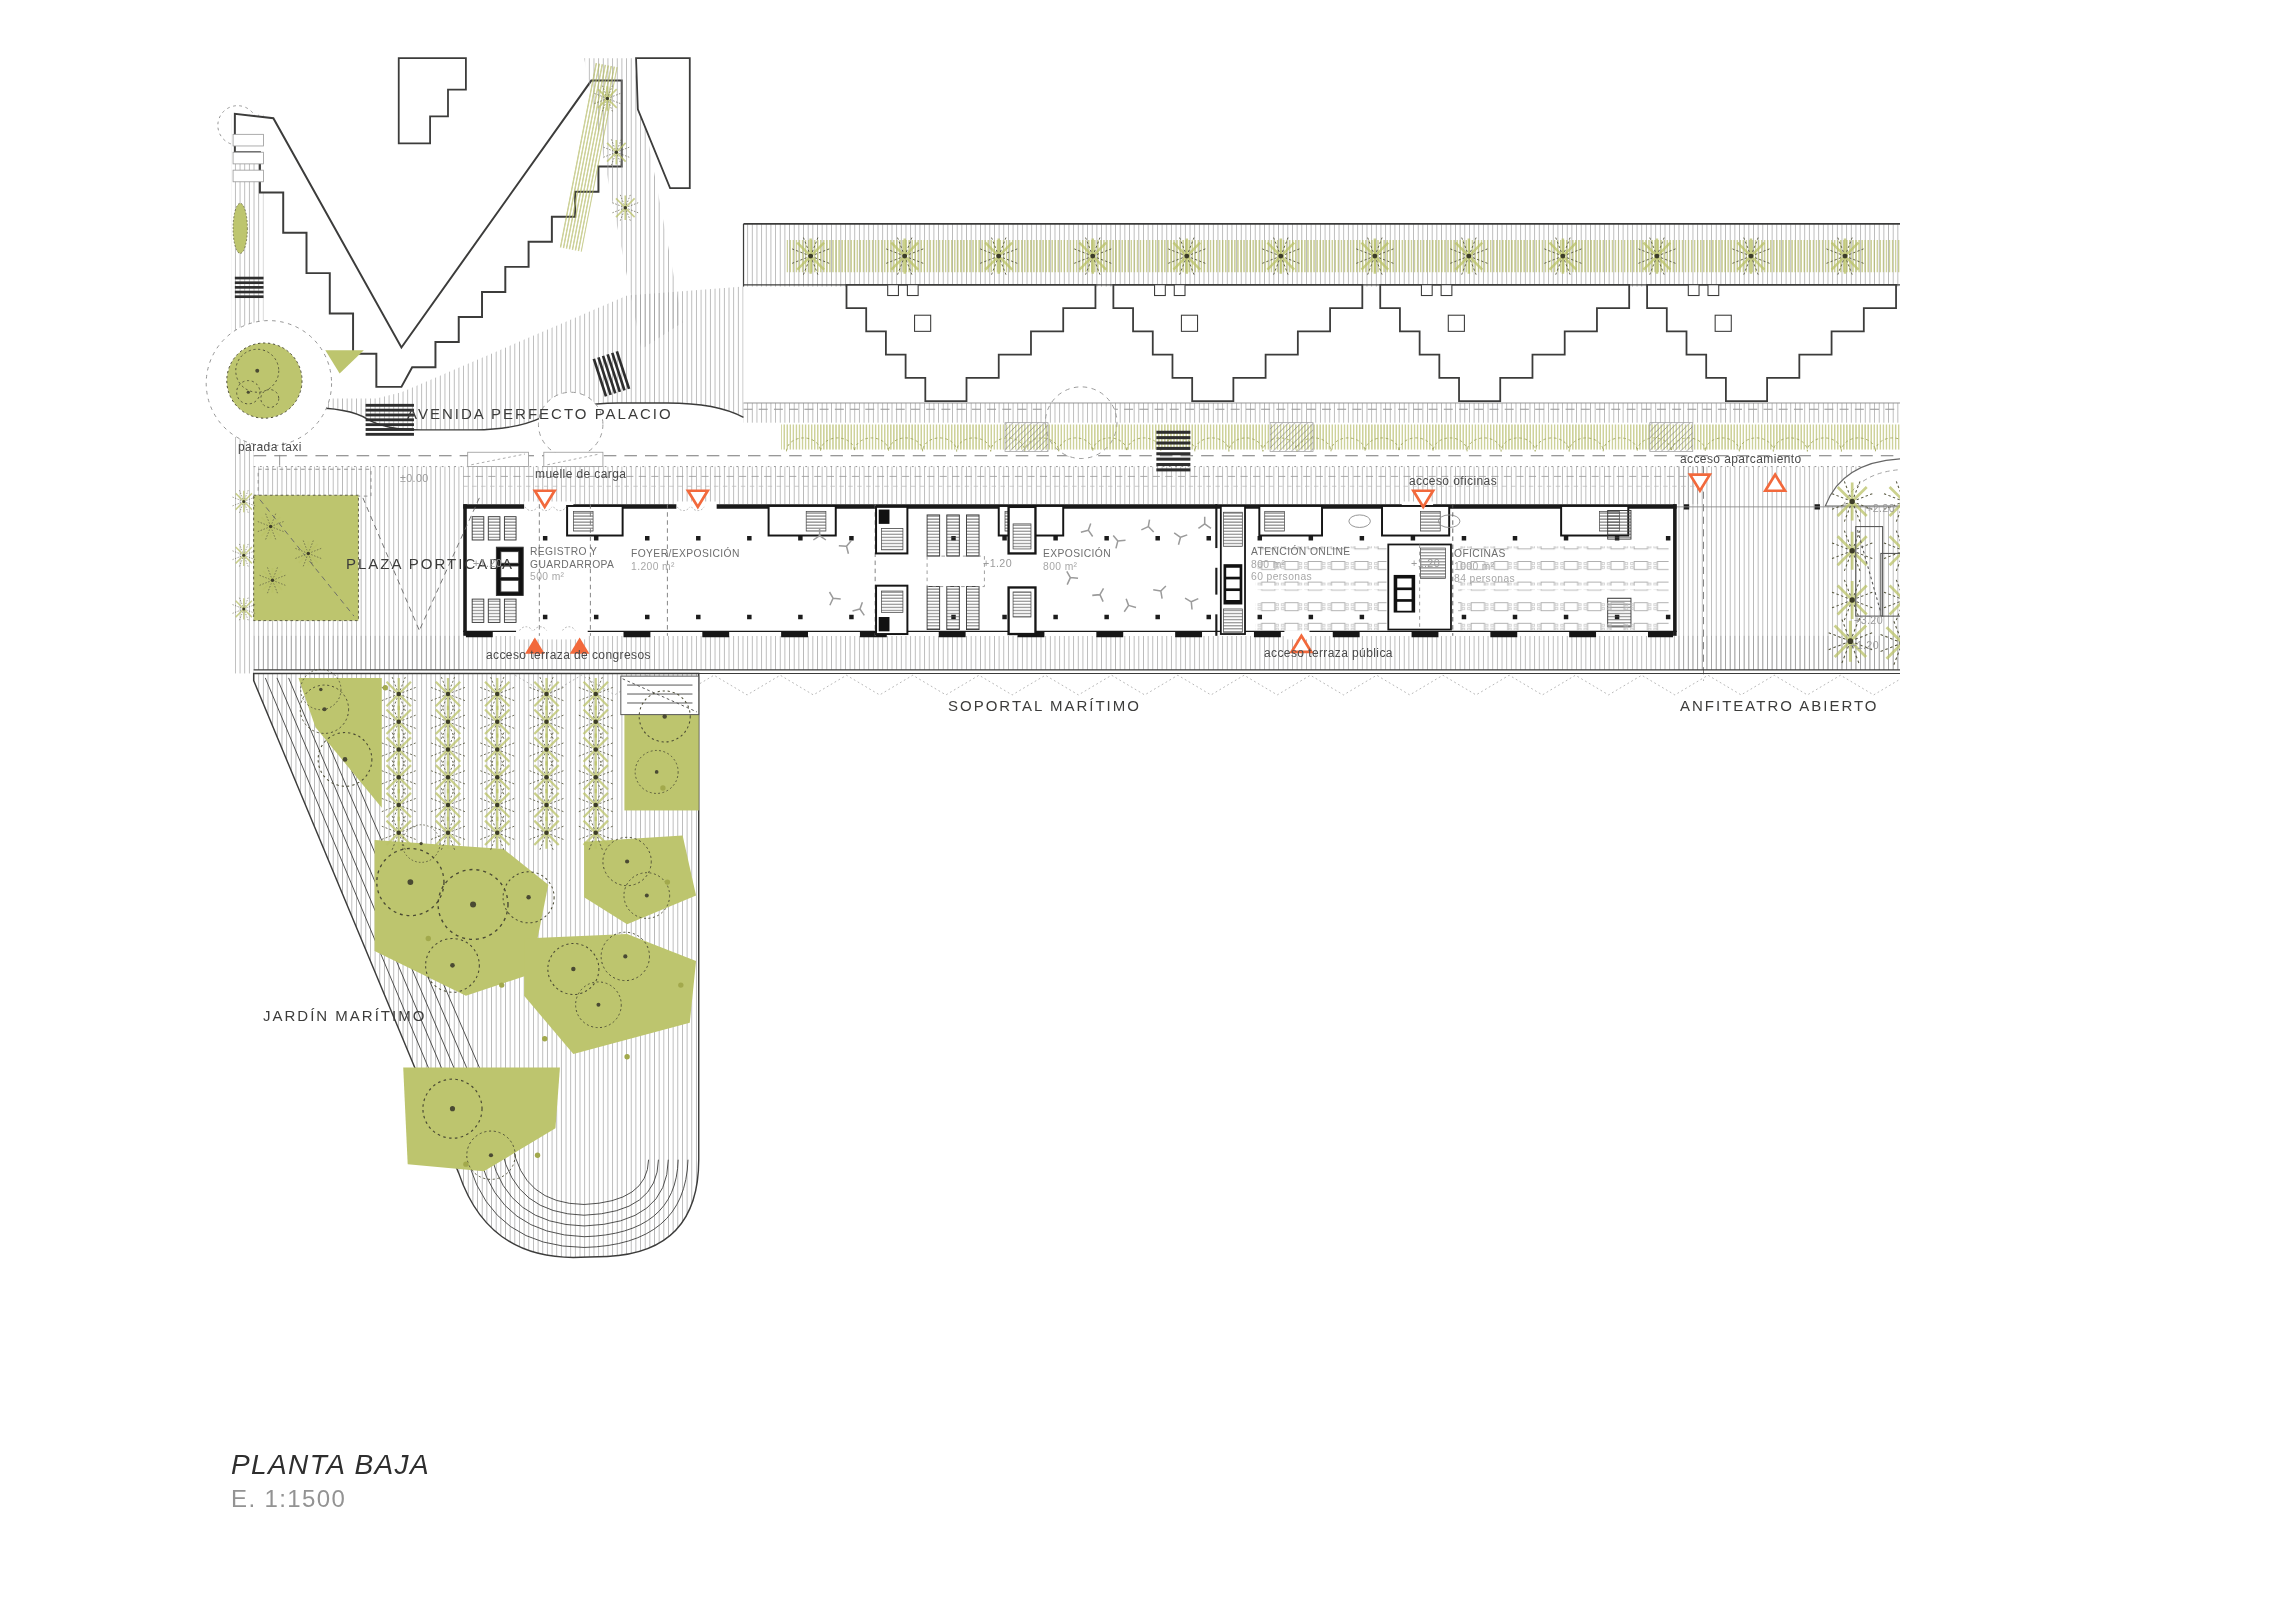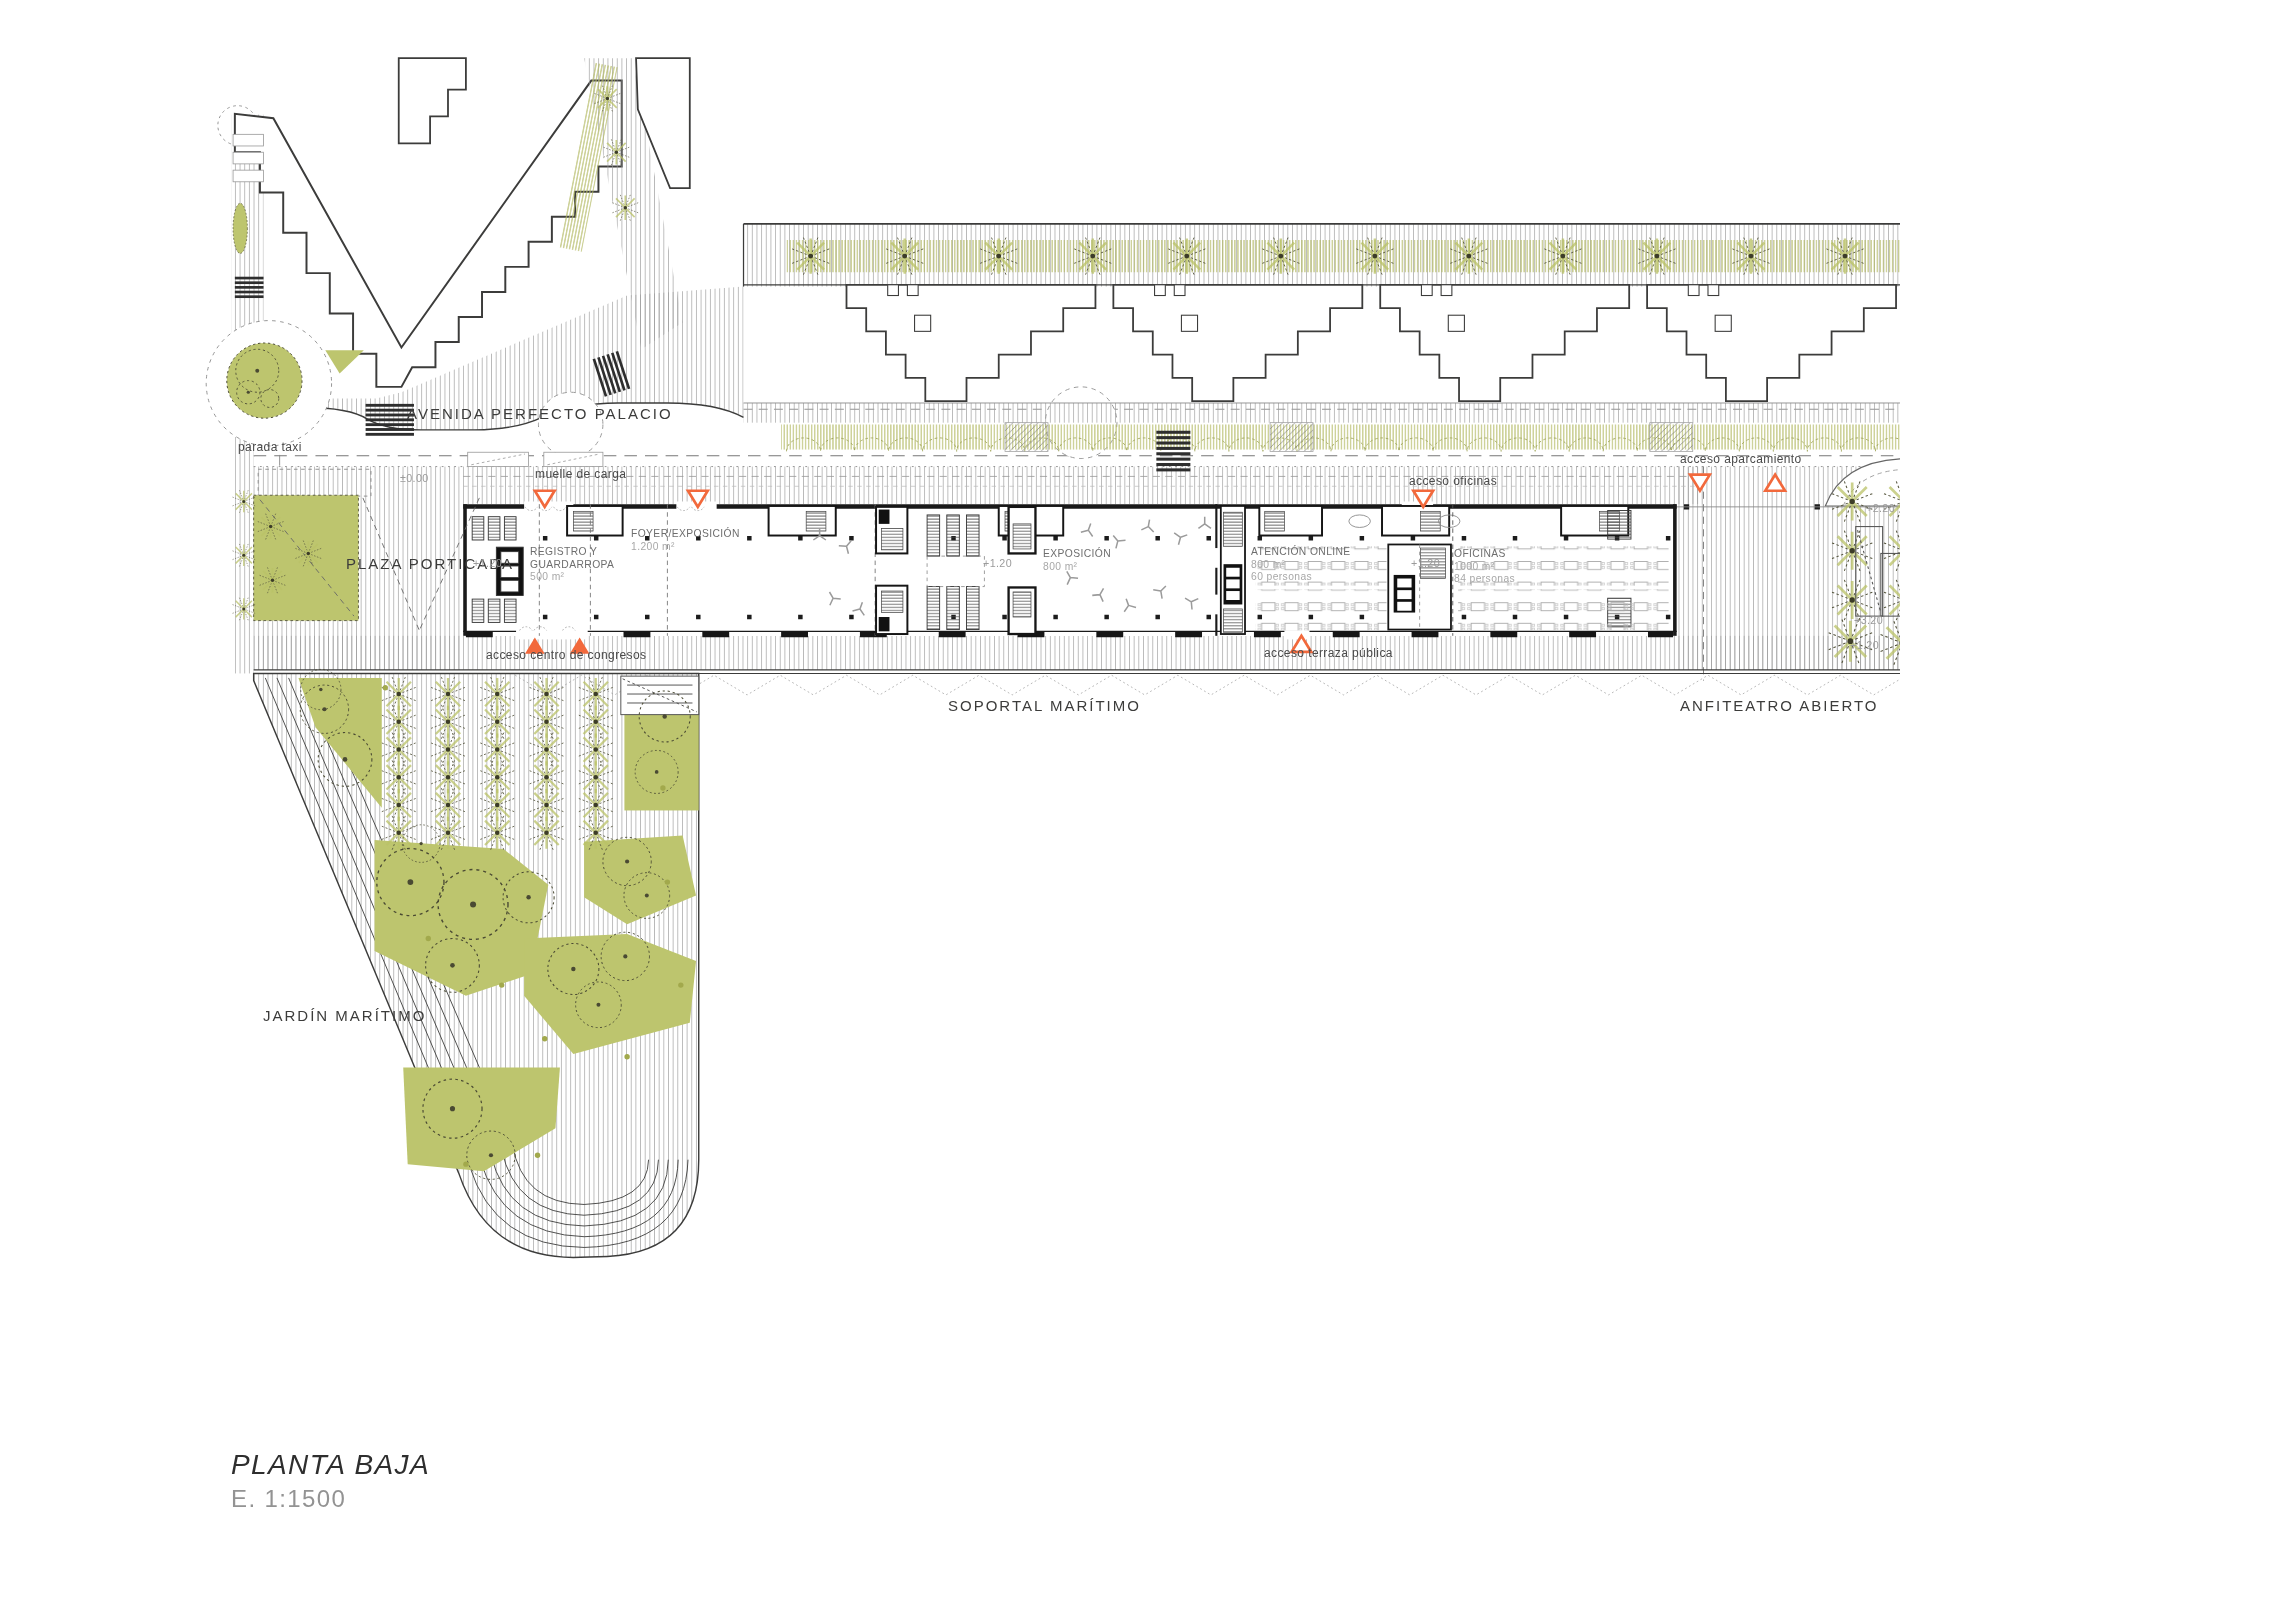--- a/index.html
+++ b/index.html
@@ -520,34 +520,34 @@
     <use href="#triU" class="tri-f" x="586" y="712"></use>
     <use href="#triU" class="tri-f" x="636" y="712"></use>
     <use href="#triU" class="tri-o" x="1442" y="710"></use>
   </g>
 </svg>
 
   <div class="lbl big" style="left:407px;top:405px;">AVENIDA PERFECTO PALACIO</div>
   <div class="lbl small" style="left:238px;top:440px;">parada taxi</div>
   <div class="lbl small" style="left:535px;top:467px;">muelle de carga</div>
   <div class="lbl big" style="left:346px;top:555px;">PLAZA PORTICADA</div>
-  <div class="lbl small" style="left:486px;top:648px;">acceso centro de congresos</div>
+  <div class="lbl small" style="left:486px;top:648px;">acceso terraza de congresos</div>
   <div class="lbl small" style="left:1383px;top:474px;padding-left:26px;">acceso oficinas</div>
   <div class="lbl small" style="left:1680px;top:452px;">acceso aparcamiento</div>
   <div class="lbl small" style="left:1264px;top:646px;">acceso terraza pública</div>
   <div class="lbl big" style="left:948px;top:697px;">SOPORTAL MARÍTIMO</div>
   <div class="lbl big" style="left:1680px;top:697px;">ANFITEATRO ABIERTO</div>
   <div class="lbl big" style="left:263px;top:1007px;">JARDÍN MARÍTIMO</div>
 
   <div class="lbl room" style="left:530px;top:546px;">
     <div>REGISTRO Y</div>
     <div>GUARDARROPA</div>
     <div class="sub">500 m²</div>
   </div>
-  <div class="lbl room" style="left:631px;top:528px;">
+  <div class="lbl room" style="left:631px;top:548px;">
     <div>FOYER/EXPOSICIÓN</div>
     <div class="sub">1.200 m²</div>
   </div>
   <div class="lbl room" style="left:1043px;top:548px;">
     <div>EXPOSICIÓN</div>
     <div class="sub">800 m²</div>
   </div>
   <div class="lbl room" style="left:1251px;top:546px;">
     <div>ATENCIÓN ONLINE</div>
     <div class="sub">800 m²</div>

